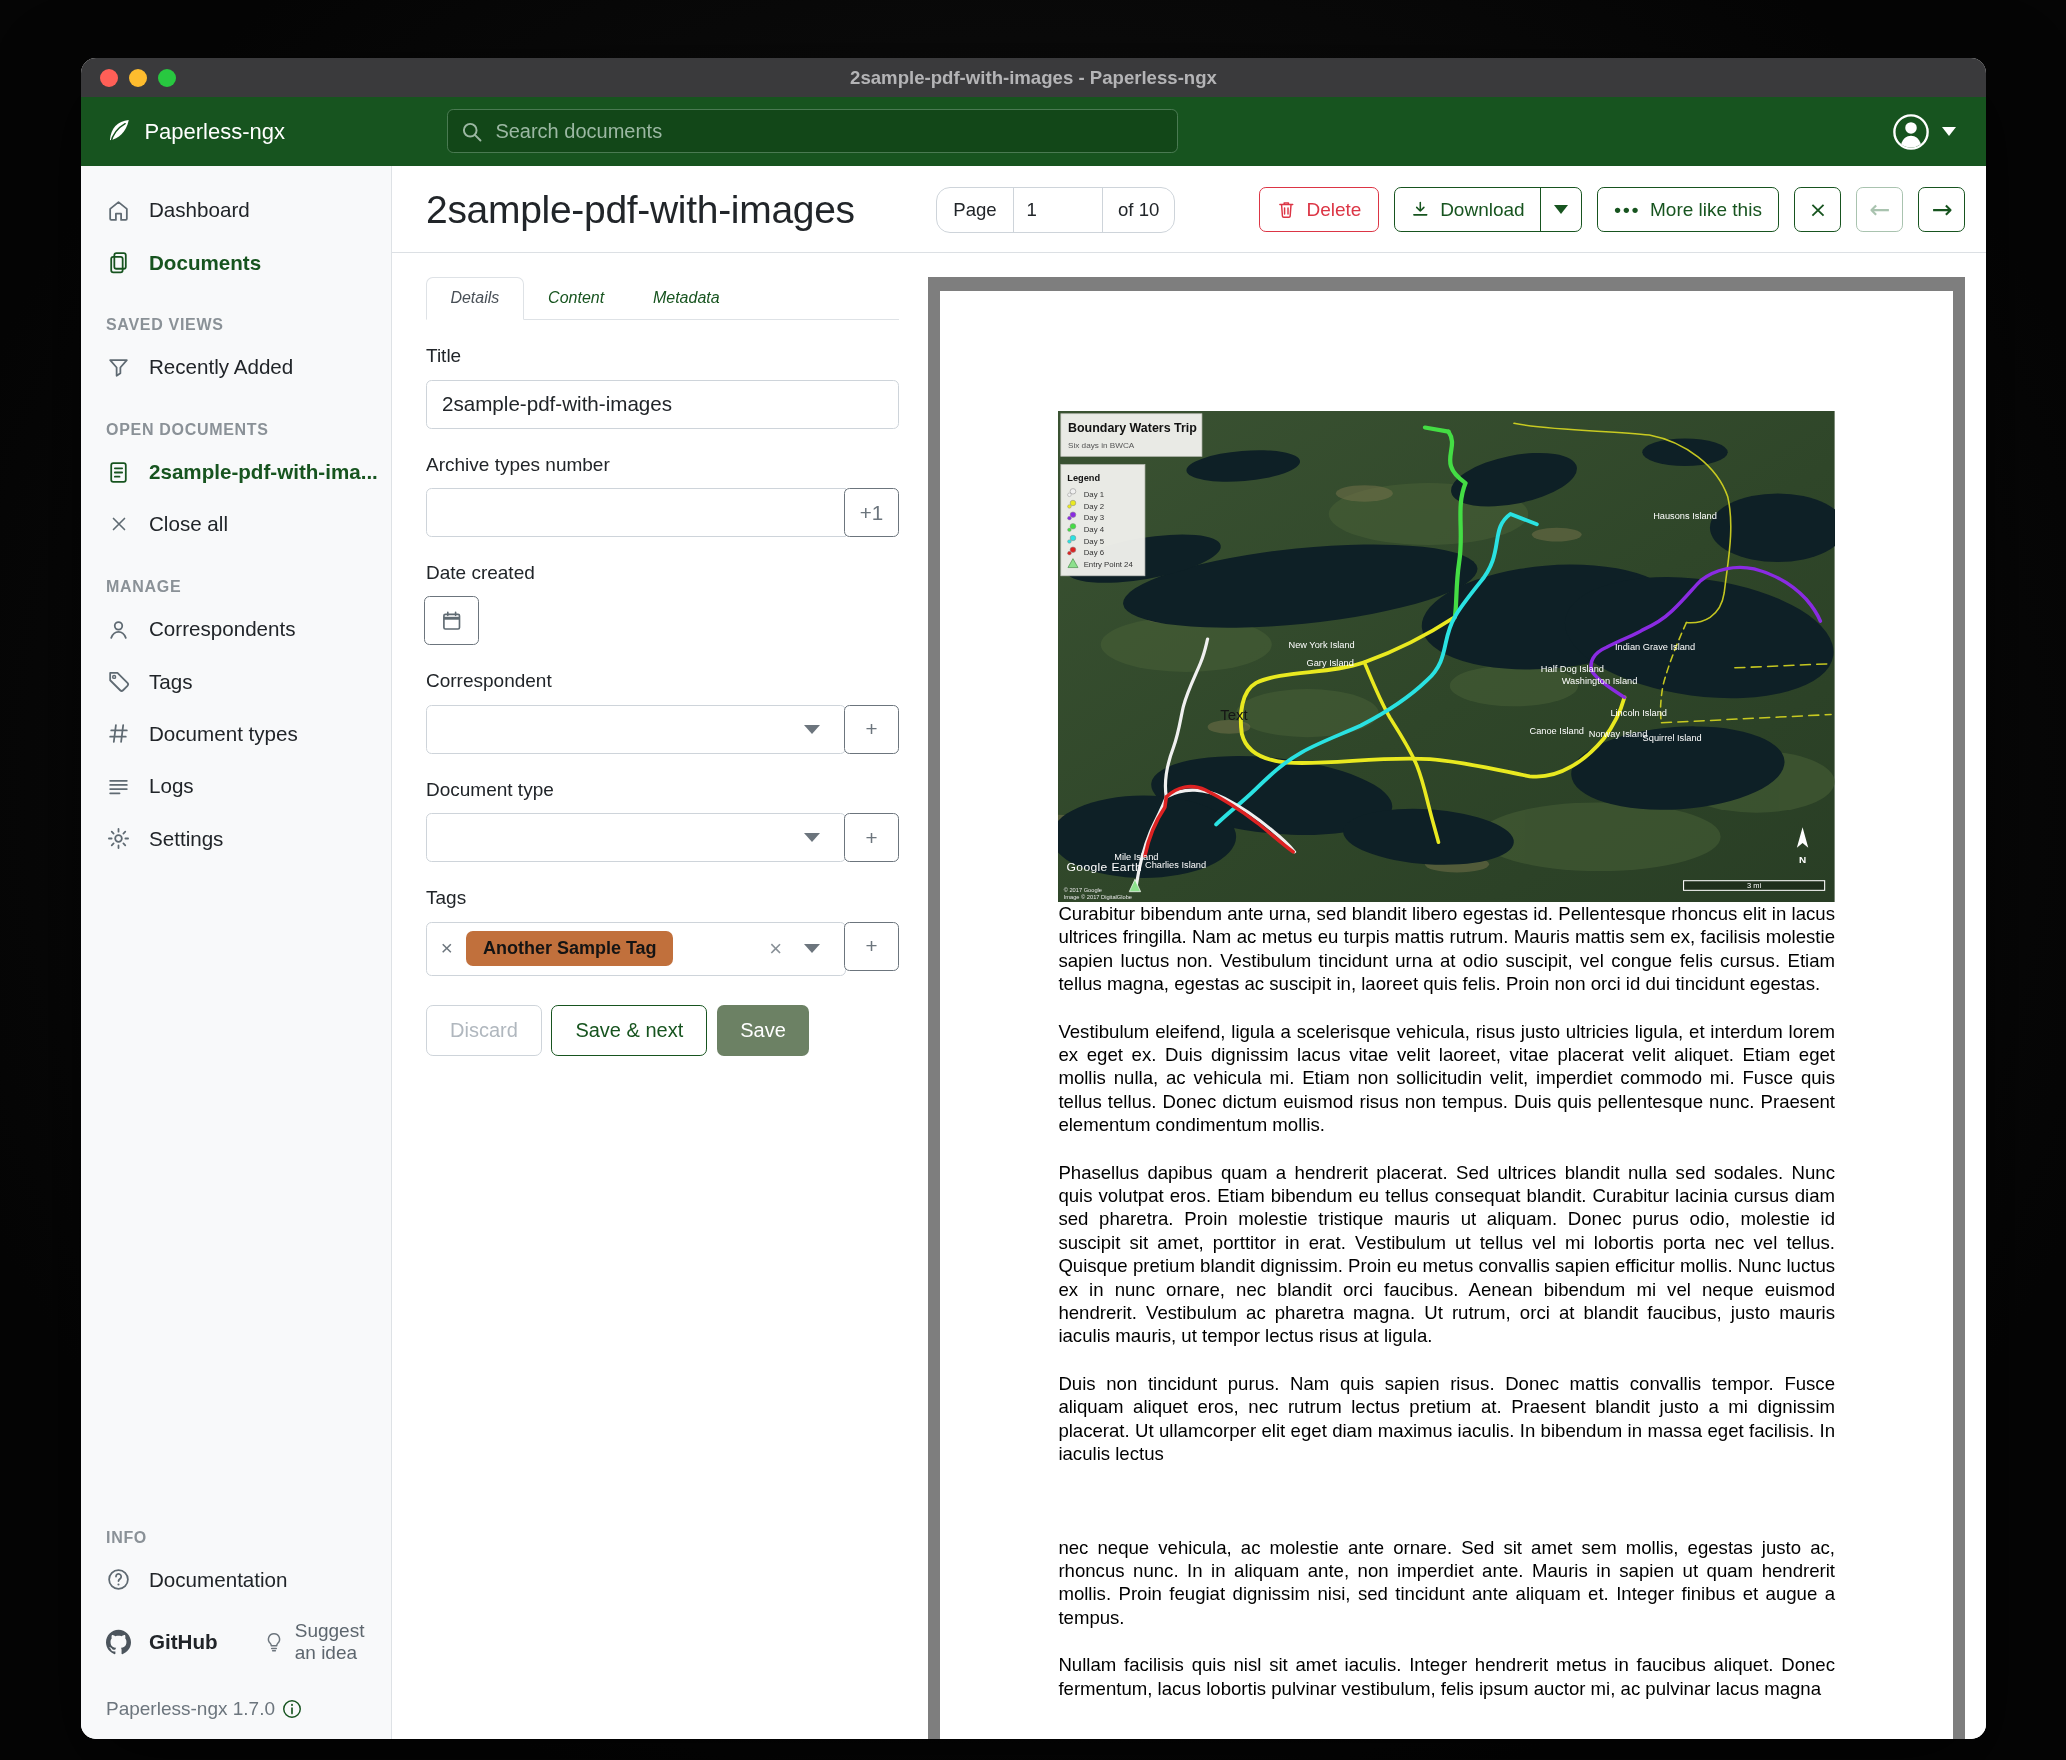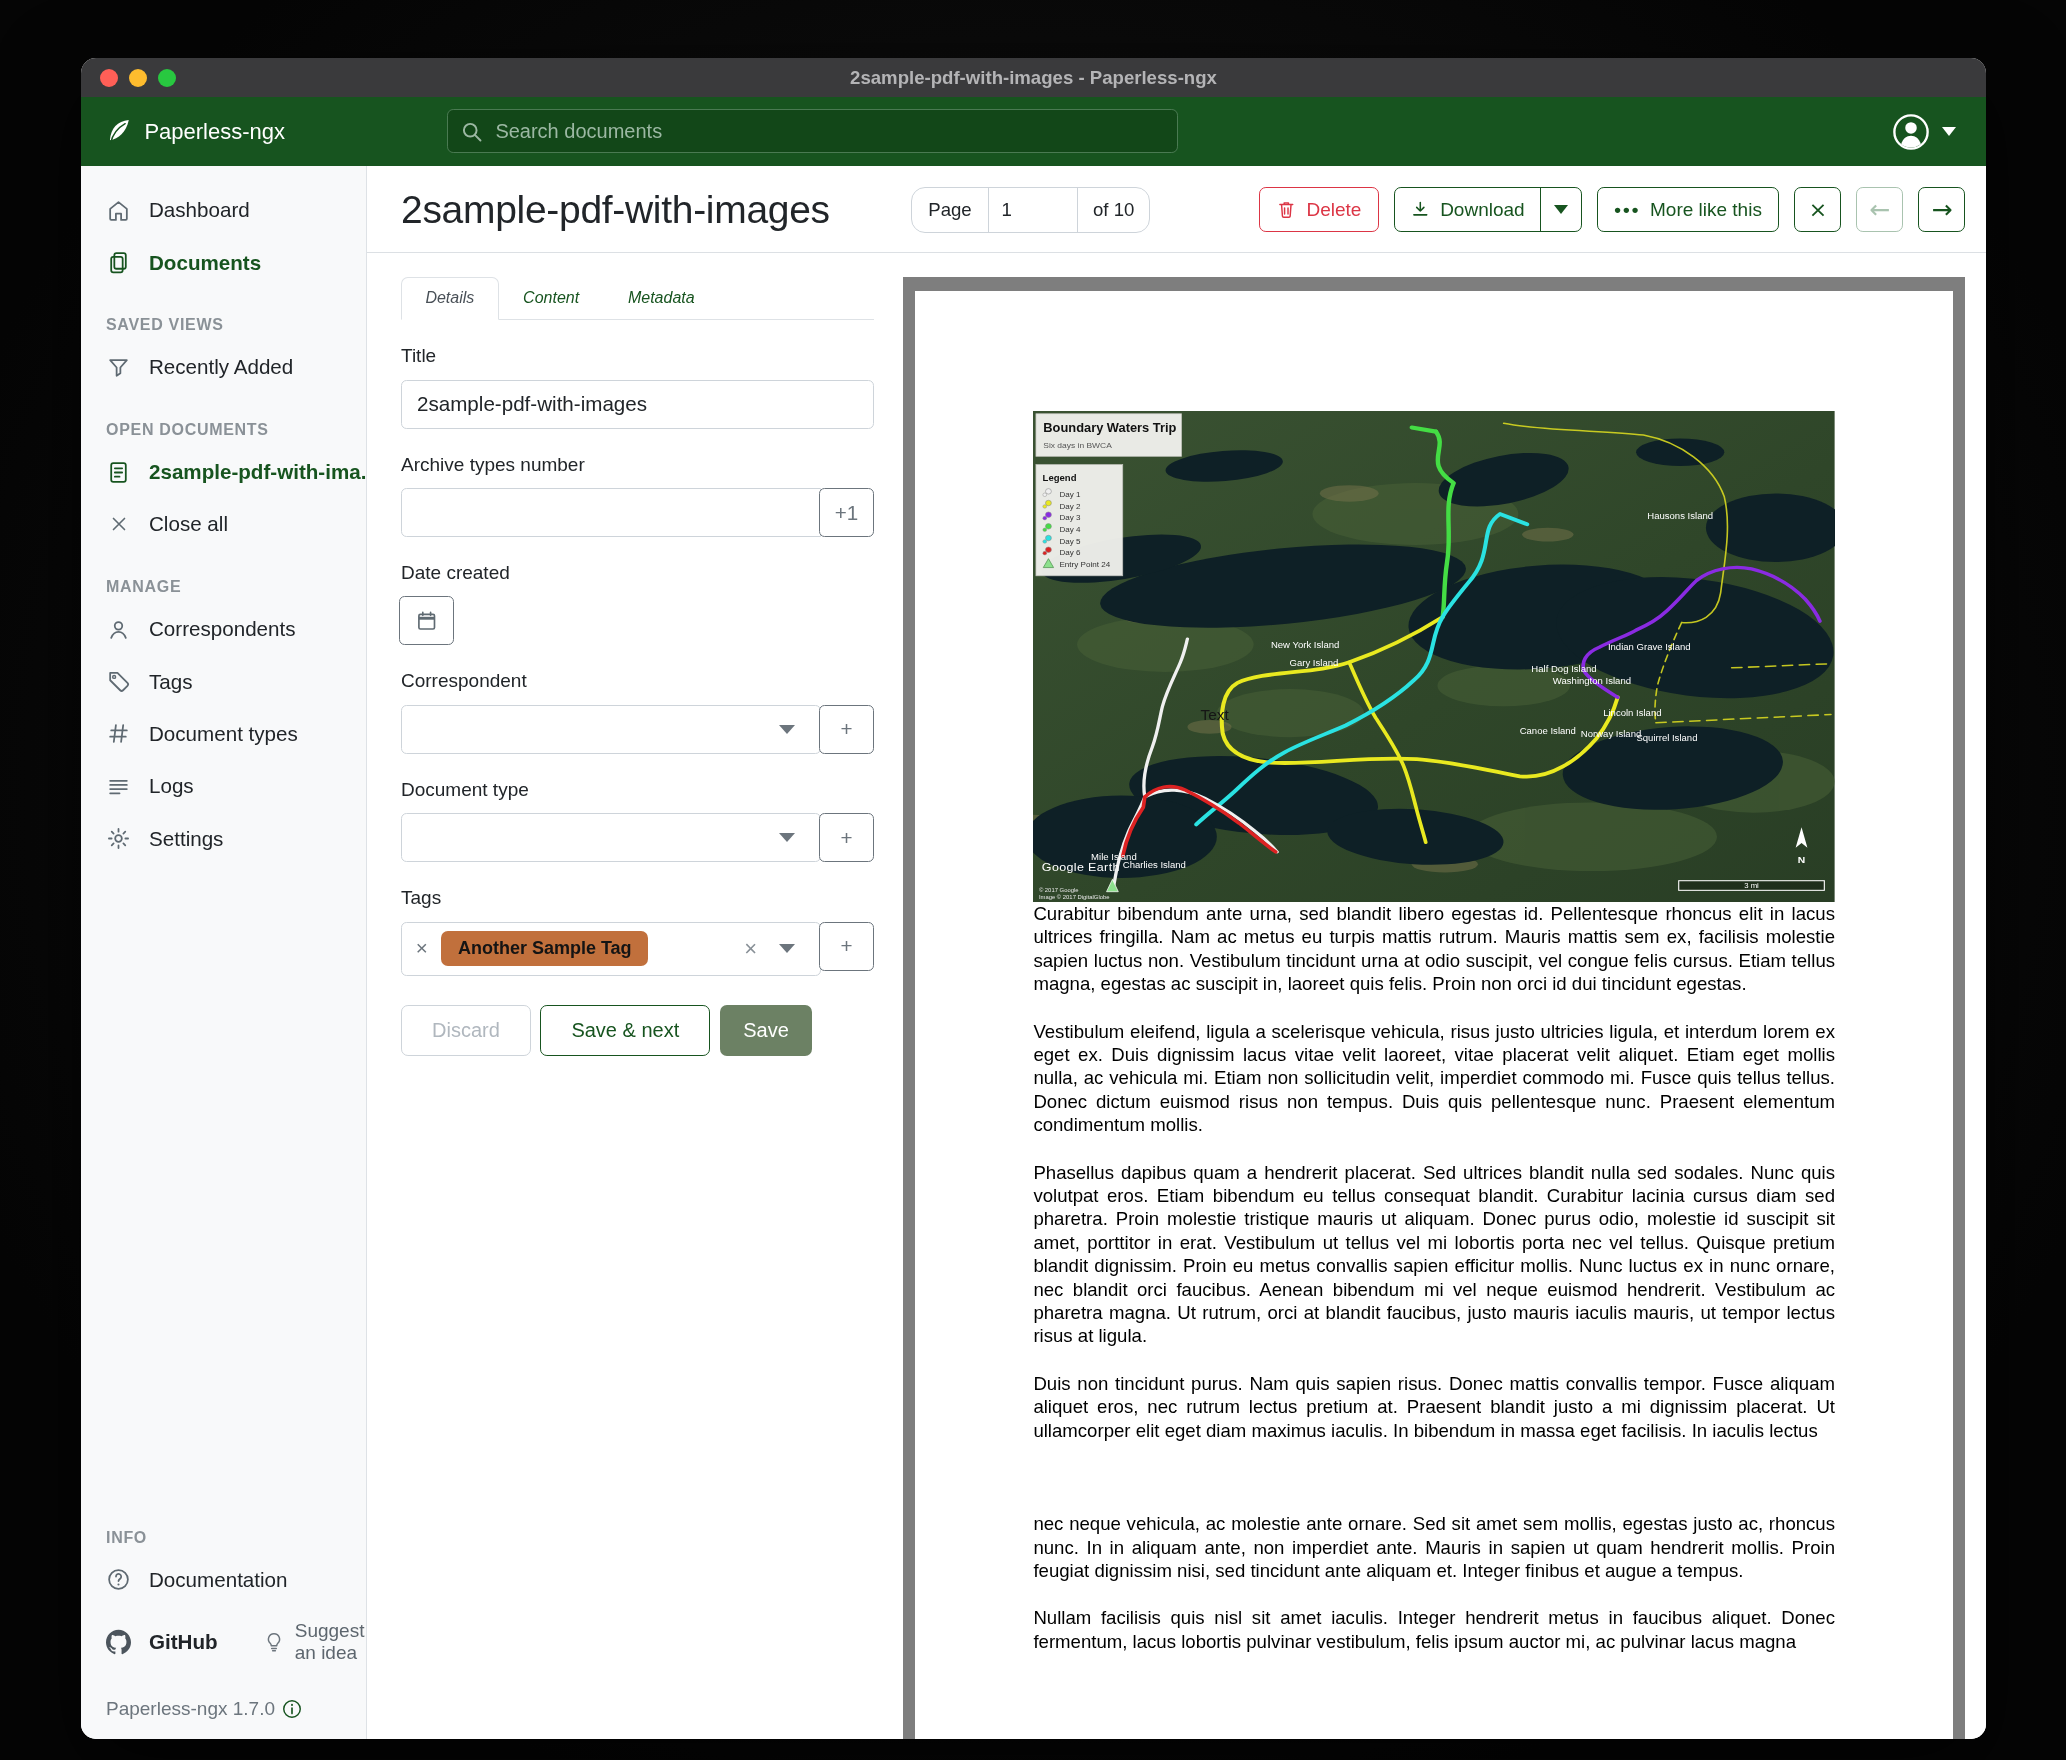--- a/index.html
+++ b/index.html
@@ -18,21 +18,21 @@
   .searchbox{position:absolute;left:366px;top:12.4px;width:731px;height:44px;background:#124718;border:1.4px solid #4a7a52;border-radius:6.2px;
              display:flex;align-items:center;padding:0 12.4px;box-sizing:border-box;gap:9.6px;}
   .searchbox input{flex:1;background:transparent;border:none;outline:none;color:#d9e6dc;font-size:20px;font-family:inherit;}
   .searchbox input::placeholder{color:#9cb8a3;}
   .usermenu{position:absolute;right:30px;top:0;height:100%;display:flex;align-items:center;gap:12.4px;cursor:pointer;}
   .caret{width:0;height:0;border-left:7.6px solid transparent;border-right:7.6px solid transparent;border-top:9px solid #6c757d;display:inline-block;}
   .caret.white{border-top-color:#fff;}
   .caret.green{border-top-color:#17541f;}
   
   .body-row{flex:1;display:flex;min-height:0;}
-  .sidebar{width:286px;flex:none;background:#f8f9fa;border-right:0.7px solid #dee2e6;display:flex;flex-direction:column;padding:18px 0 13.7px;box-sizing:border-box;overflow:hidden;}
+  .sidebar{width:311px;flex:none;background:#f8f9fa;border-right:0.7px solid #dee2e6;display:flex;flex-direction:column;padding:18px 0 13.7px;box-sizing:border-box;overflow:hidden;}
   .side-item{display:flex;align-items:center;gap:18px;padding:13.7px 25px;font-size:20.6px;font-weight:500;color:#212529;cursor:pointer;white-space:nowrap;}
   .side-item .ic{width:25px;height:25px;flex:none;display:flex;align-items:center;justify-content:center;}
   .side-item.active{color:#17541f;}
   .side-header{padding:27.5px 25px 6.9px;font-size:16px;font-weight:600;color:#8a9197;letter-spacing:0.7px;}
   .side-spacer{flex:1;}
   .github-row{display:flex;align-items:center;padding:13.7px 25px;gap:18px;}
   .suggest{display:flex;align-items:center;gap:9.6px;margin-left:27.5px;color:#5d666e;font-weight:400;font-size:19px;cursor:pointer;}
   .version-row{display:flex;align-items:center;gap:6px;padding:20.6px 25px 5.5px;color:#6c757d;font-size:19px;text-align:center;}
   
   .content{flex:1;display:flex;flex-direction:column;min-width:0;background:#fff;}
@@ -68,21 +68,21 @@
   .tinput{flex:1;height:49px;box-sizing:border-box;border:0.7px solid #ced4da;border-radius:5.5px;padding:0 15px;font-size:20.6px;color:#212529;font-family:inherit;outline:none;background:#fff;min-width:0;}
   .append{height:49px;box-sizing:border-box;border:1.4px solid #6c757d;border-radius:5.5px;margin-left:-2.1px;background:#fff;color:#495057;
           display:flex;align-items:center;justify-content:center;font-size:20.6px;min-width:55px;cursor:pointer;z-index:1;}
   .selectbox{flex:1;position:relative;height:49px;box-sizing:border-box;border:0.7px solid #ced4da;border-radius:5.5px;background:#fff;display:flex;align-items:center;padding:0 13.7px;cursor:pointer;min-width:0;}
   .selectbox .caret{position:absolute;right:25px;border-left-width:8.2px;border-right-width:8.2px;border-top-width:9.6px;}
   .tagsbox{height:54px;}
   .chip{margin-left:13.7px;padding:6.9px 16.5px;border-radius:6.9px;font-size:18px;font-weight:700;color:#141414;white-space:nowrap;}
   .mini-x{color:#6c757d;font-size:20.6px;line-height:1;cursor:pointer;}
   .clear-x{position:absolute;right:63px;color:#889097;font-size:22px;cursor:pointer;}
   .form-actions{display:flex;gap:9.6px;margin-top:29px;}
-  .abtn{height:51px;box-sizing:border-box;border-radius:6.9px;padding:0 30px;font-size:20px;font-weight:500;display:inline-flex;align-items:center;cursor:pointer;background:#fff;}
+  .abtn{height:51px;box-sizing:border-box;border-radius:6.9px;padding:0 23px;font-size:20px;font-weight:500;display:inline-flex;align-items:center;cursor:pointer;background:#fff;}
   .abtn.discard{border:1.4px solid #ced4da;color:#b0b7be;}
   .abtn.savenext{border:1.4px solid #17541f;color:#17541f;}
   .abtn.save{border:none;color:#fff;padding:0 23.4px;}
   
   .preview-col{flex:1;min-width:0;height:100%;}
   .pdf-frame{background:#7e7e7e;height:100%;box-sizing:border-box;padding:14.4px 12.4px 0 12.4px;overflow:hidden;}
   .page{background:#fff;box-sizing:border-box;padding:120px 118px 82px 118px;min-height:100%;}
   .mapwrap{width:100%;height:491px;}
   .mapwrap svg{display:block;width:100%;height:100%;}
   .doc-text p{font-size:18.6px;line-height:23.4px;text-align:justify;color:#000;margin:0 0 24px 0;}

